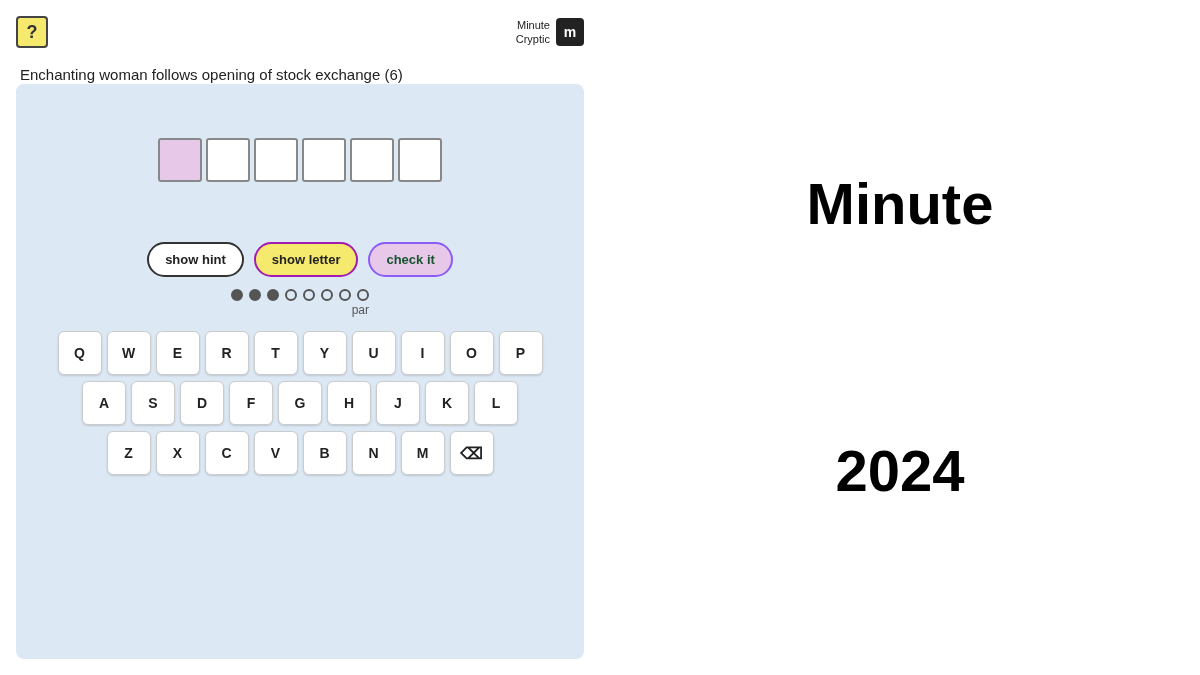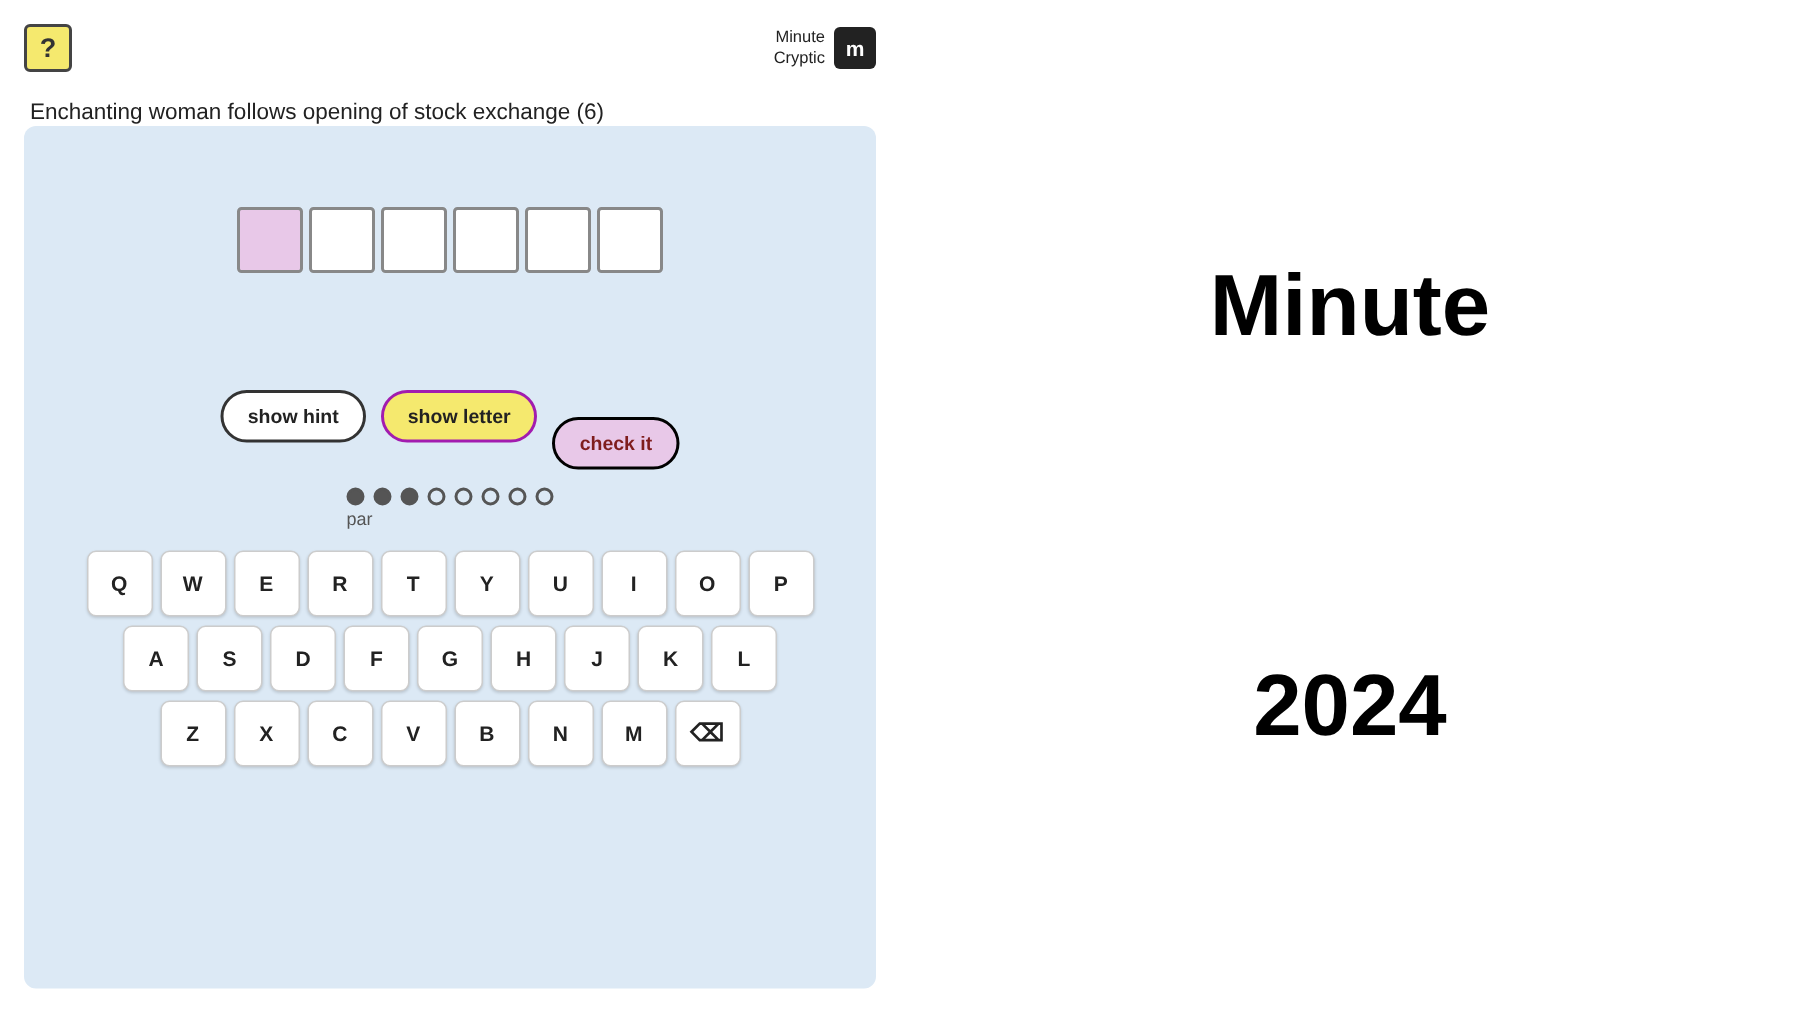--- a/index.html
+++ b/index.html
@@ -107,21 +107,20 @@
     .answer-box.active {
       background: #e8c8e8;
       border: 2px solid #888;
     }
 
     
     .buttons-row {
       display: flex;
       gap: 10px;
       margin-bottom: 12px;
-      align-items: center;
     }
 
     .btn {
       padding: 8px 16px;
       border-radius: 20px;
       font-size: 13px;
       font-weight: 600;
       cursor: pointer;
       border: 2px solid #333;
     }
@@ -133,30 +132,29 @@
     }
 
     .btn-letter {
       background: #f5e96e;
       color: #222;
       border: 2px solid #a21caf;
     }
 
     .btn-check {
       background: #e8c8e8;
-      color: #7f1d1d;
-      border: 2px solid #000000;
-      margin-top: 36px;
+      color: #14532d;
+      border: 2px solid #8b5cf6;
     }
 
     
     .progress-row {
       display: flex;
       flex-direction: column;
-      align-items: flex-start;
+      align-items: flex-end;
       margin-bottom: 14px;
     }
 
     .dots-row {
       display: flex;
       gap: 6px;
       margin-bottom: 2px;
     }
 
     .dot {

